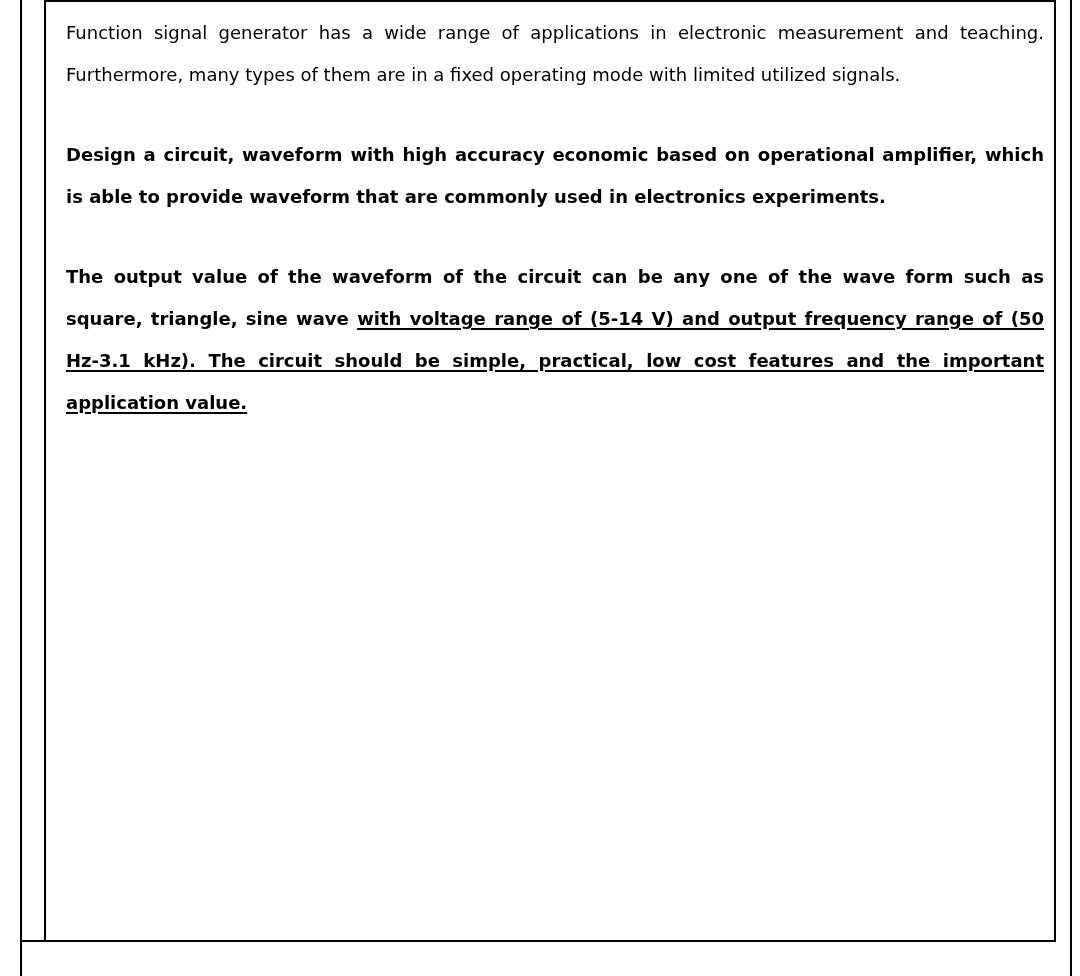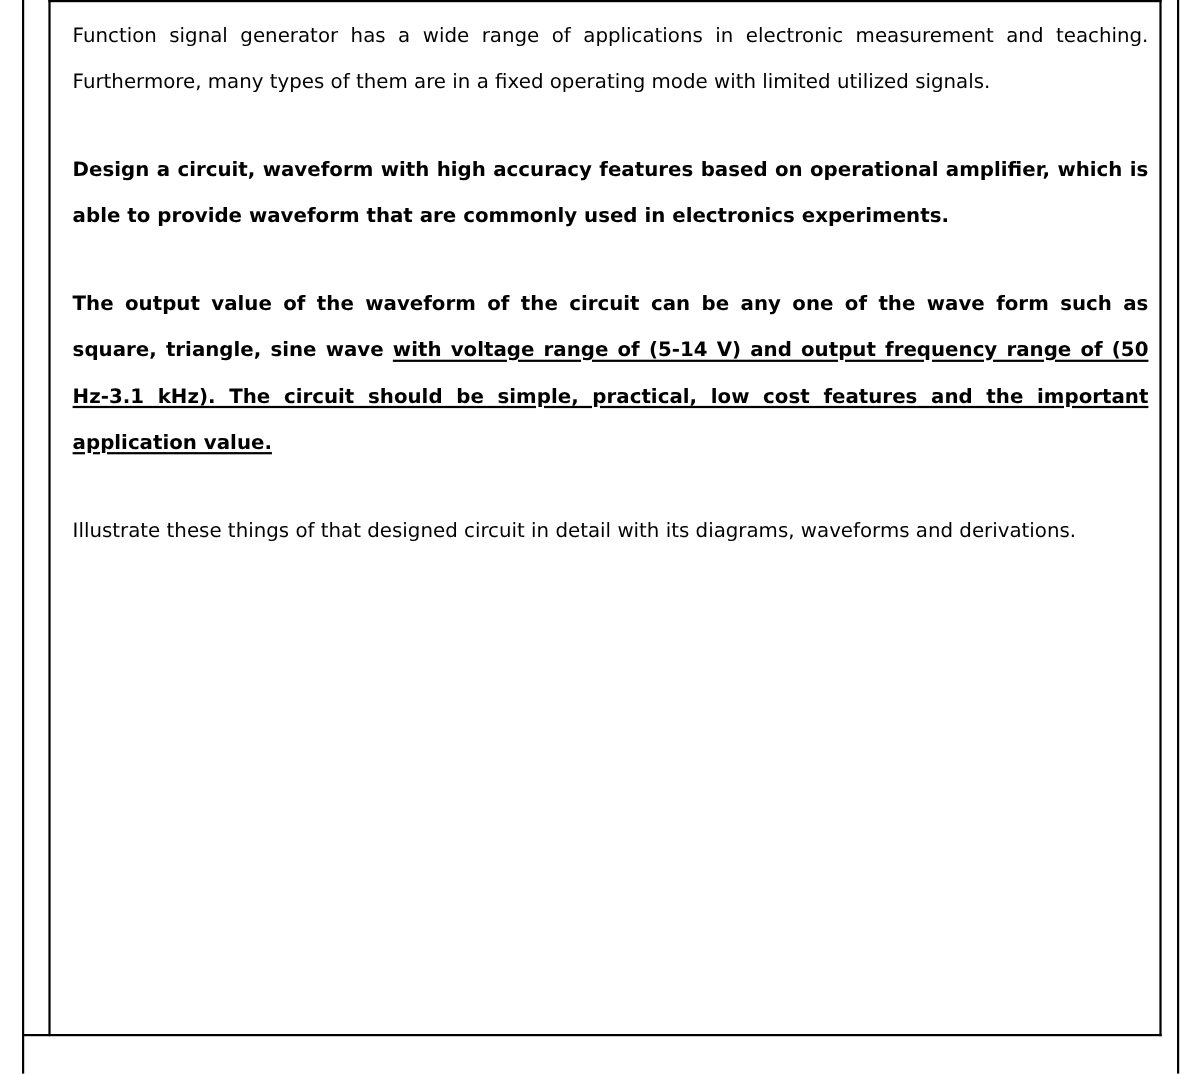--- a/index.html
+++ b/index.html
@@ -106,24 +106,23 @@
   <div class="cell-left-rule"></div>
   <div class="cell-right-rule"></div>
   <div class="cell-bottom-rule"></div>
 
   <div class="content">
 
     <p class="para">Function signal generator has a wide range of applications in electronic measurement and teaching. Furthermore, many types of them are in a fixed operating mode with limited utilized signals.</p>
 
     <div class="gap"></div>
 
-    <p class="para bold">Design a circuit, waveform with high accuracy features based on operational amplifier, which is able to provide waveform that are commonly used in electronics experiments.</p>
+    <p class="para bold">Design a circuit, waveform with high accuracy economic based on operational amplifier, which is able to provide waveform that are commonly used in electronics experiments.</p>
 
     <div class="gap"></div>
 
     <p class="para bold"><span>The output value of the waveform of the circuit can be any one of the wave form such as square, triangle, sine wave </span><span class="u">with voltage range of (5-14 V) and output frequency range of (50 Hz-3.1 kHz). The circuit should be simple, practical, low cost features and the important application value.</span></p>
 
     <div class="gap"></div>
 
-    <p class="para">Illustrate these things of that designed circuit in detail with its diagrams, waveforms and derivations.</p>
 
   </div>
 </div>
 
 </body></html>

